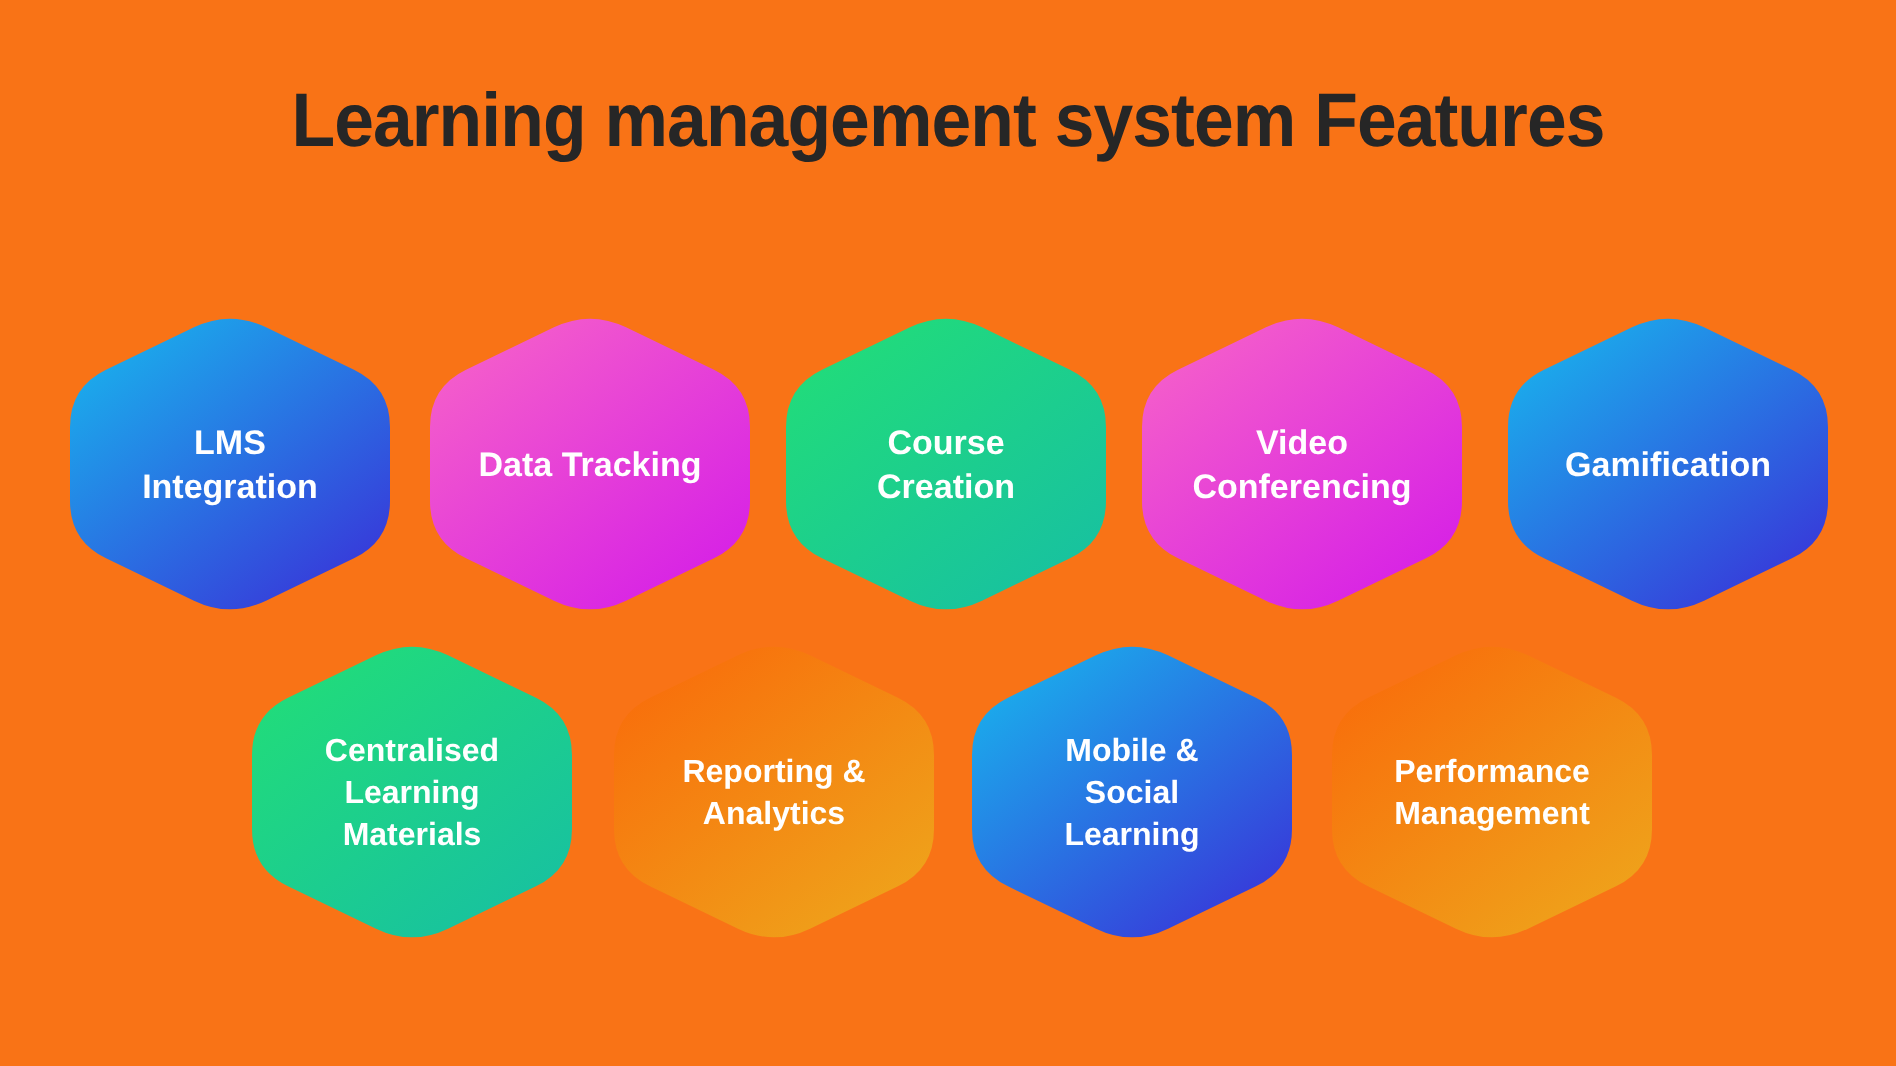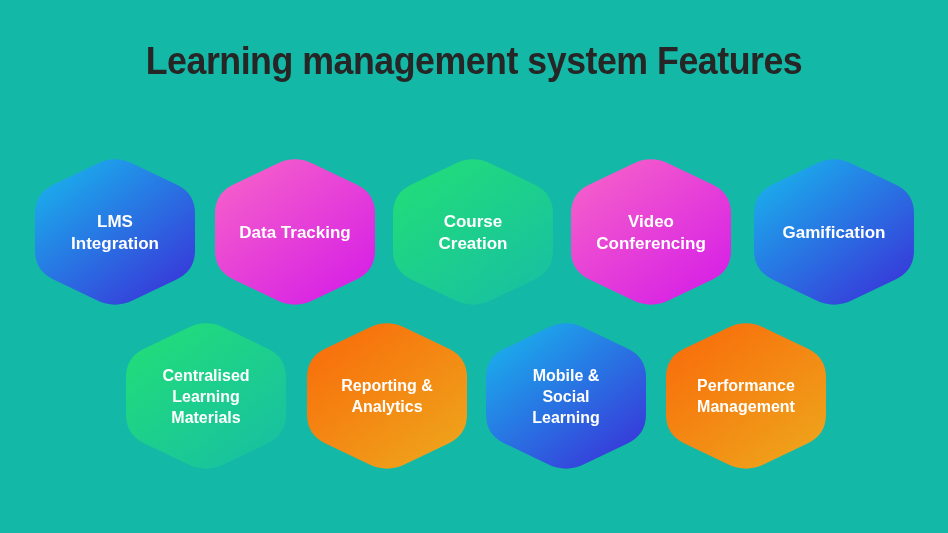--- a/index.html
+++ b/index.html
@@ -13,21 +13,21 @@
     overflow: hidden;
     font-family: "Liberation Sans", sans-serif;
     position: relative;
   }
 
   #infographic {
     position: absolute;
     inset: 0;
     width: 948px;
     height: 533px;
-    background: #14b8a6;
+    background: #f97316;
   }
 
   #page-title {
     position: absolute;
     top: 38px;
     left: 0;
     width: 948px;
     text-align: center;
     font-size: 38px;
     line-height: 46px;

